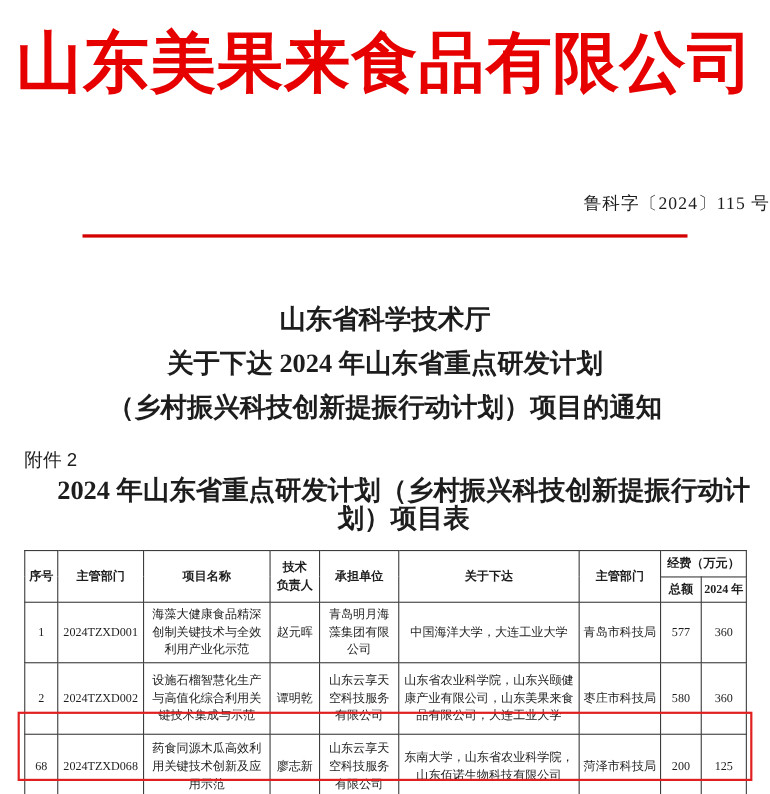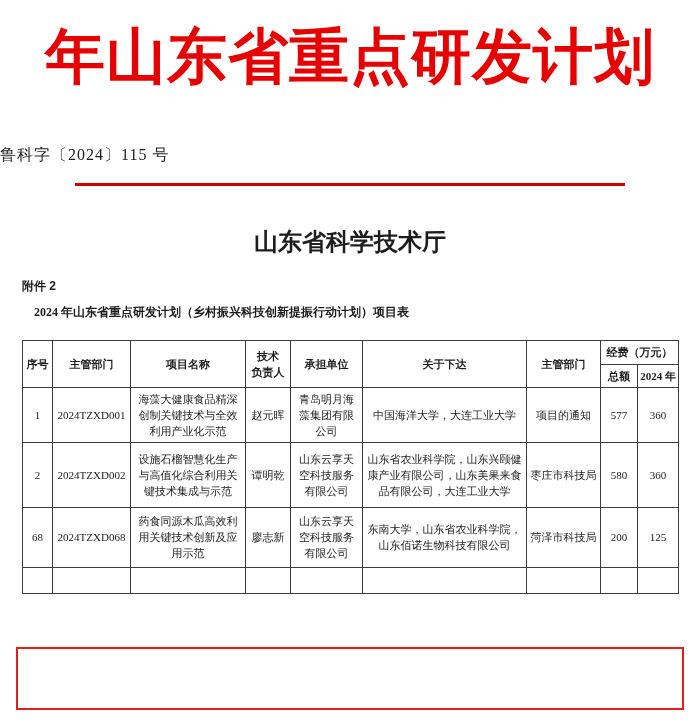--- a/index.html
+++ b/index.html
@@ -10,35 +10,35 @@
   }
   :root {
     --title-red:#e60000; --rule-red:#d40000; --hl-red:#e02020; --grid:#3c3c3c;
   }
   .red-title {
     margin-top:22px; text-align:center;
     font-size:60px; font-weight:bold; letter-spacing:1px; line-height:1.18;
     color:var(--title-red);
   }
   .doc-number {
-    margin-top:52px; text-align:left; font-size:16px; letter-spacing:1px;
+    margin-top:82px; text-align:right; font-size:16px; letter-spacing:1px;
   }
   .red-rule {
     width:550px; height:3px; background:var(--rule-red); margin:17px auto 0 auto;
   }
   .notice-title {
-    margin-top:36px; text-align:center; font-weight:bold;
+    margin-top:55px; text-align:center; font-weight:bold;
     font-size:24px; line-height:40px;
   }
   .attachment {
-    margin:16px 0 0 22px; font-size:12px; font-weight:bold;
+    margin:16px 0 0 22px; font-size:17px; font-weight:normal;
     font-family:"Liberation Sans","DejaVu Sans",sans-serif;
   }
   .table-title {
-    margin-top:5px; font-size:12px; font-weight:bold; line-height:25px;margin-left:34px;
+    margin-top:5px; text-align:center; font-size:24px; font-weight:bold; line-height:25px;margin-left:34px;
   }
   table.project-table {
     margin:15px 0 0 22px; width:656px; border-collapse:collapse; table-layout:fixed;
     font-size:11px; line-height:16px;
   }
   .project-table th, .project-table td {
     border:1px solid var(--grid); padding:1px 3px;
     text-align:center; vertical-align:middle; overflow:hidden;
   }
   .project-table th { font-weight:bold; padding:1px 2px; }
@@ -51,28 +51,30 @@
   tr.row-3 { height:60px; }
   tr.row-partial { height:26px; }
   .highlight-box {
     position:absolute; left:16px; top:647px; width:664px; height:59px;
     border:2.5px solid var(--hl-red); pointer-events:none; background:transparent;
   }
 </style>
 </head>
 <body>
 
-<div class="red-title">年山东省重点研发计划</div>
+<div class="red-title">山东美果来食品有限公司</div>
 
 <div class="doc-number">鲁科字〔2024〕115 号</div>
 
 <div class="red-rule"></div>
 
 <div class="notice-title">
   <div>山东省科学技术厅</div>
+  <div>关于下达 2024 年山东省重点研发计划</div>
+  <div>（乡村振兴科技创新提振行动计划）项目的通知</div>
 </div>
 
 <div class="attachment">附件 2</div>
 
 <div class="table-title">2024 年山东省重点研发计划（乡村振兴科技创新提振行动计划）项目表</div>
 
 <table class="project-table">
   <colgroup>
     <col style="width:30px">
       <col style="width:78px">
@@ -101,21 +103,21 @@
       <th>2024 年</th>
     </tr>
 
     <tr class="row-1">
       <td>1</td>
       <td>2024TZXD001</td>
       <td class="cell-left">海藻大健康食品精深创制关键技术与全效利用产业化示范</td>
       <td>赵元晖</td>
       <td class="cell-left">青岛明月海藻集团有限公司</td>
       <td class="cell-left">中国海洋大学，大连工业大学</td>
-      <td>项目的通知</td>
+      <td>青岛市科技局</td>
       <td>577</td>
       <td>360</td>
     </tr>
 
     <tr class="row-2">
       <td>2</td>
       <td>2024TZXD002</td>
       <td class="cell-left">设施石榴智慧化生产与高值化综合利用关键技术集成与示范</td>
       <td>谭明乾</td>
       <td class="cell-left">山东云享天空科技服务有限公司</td>

